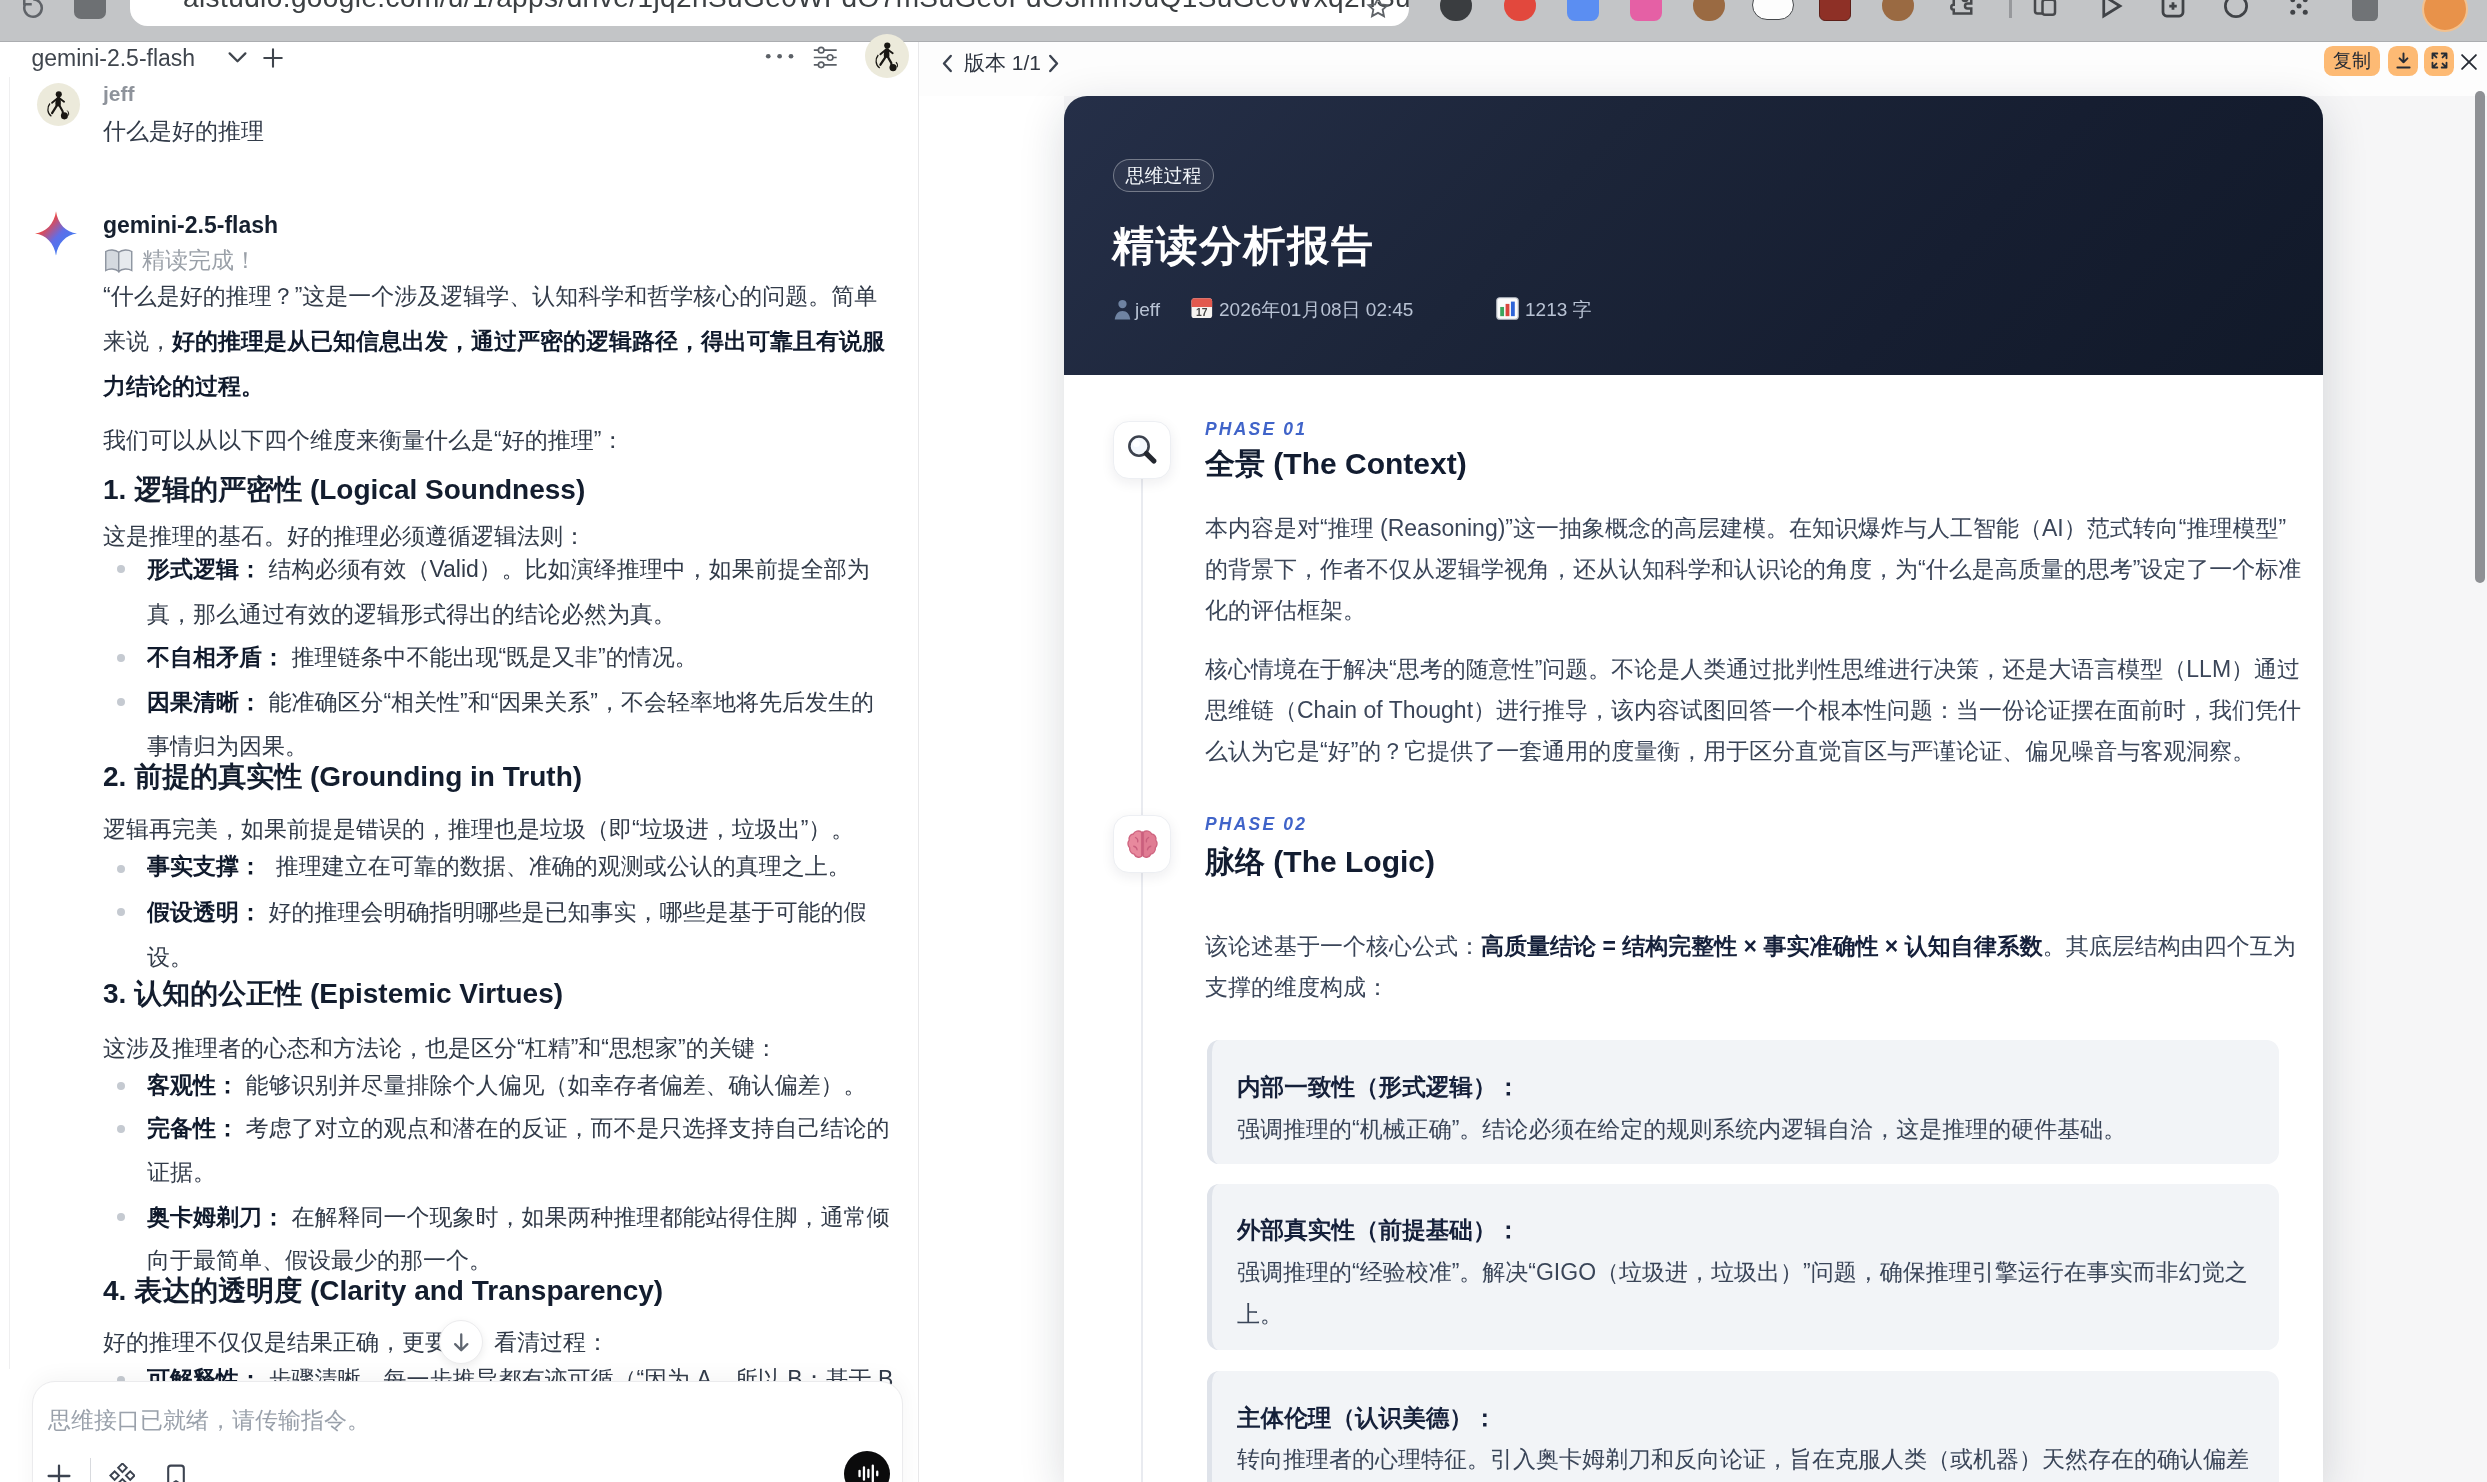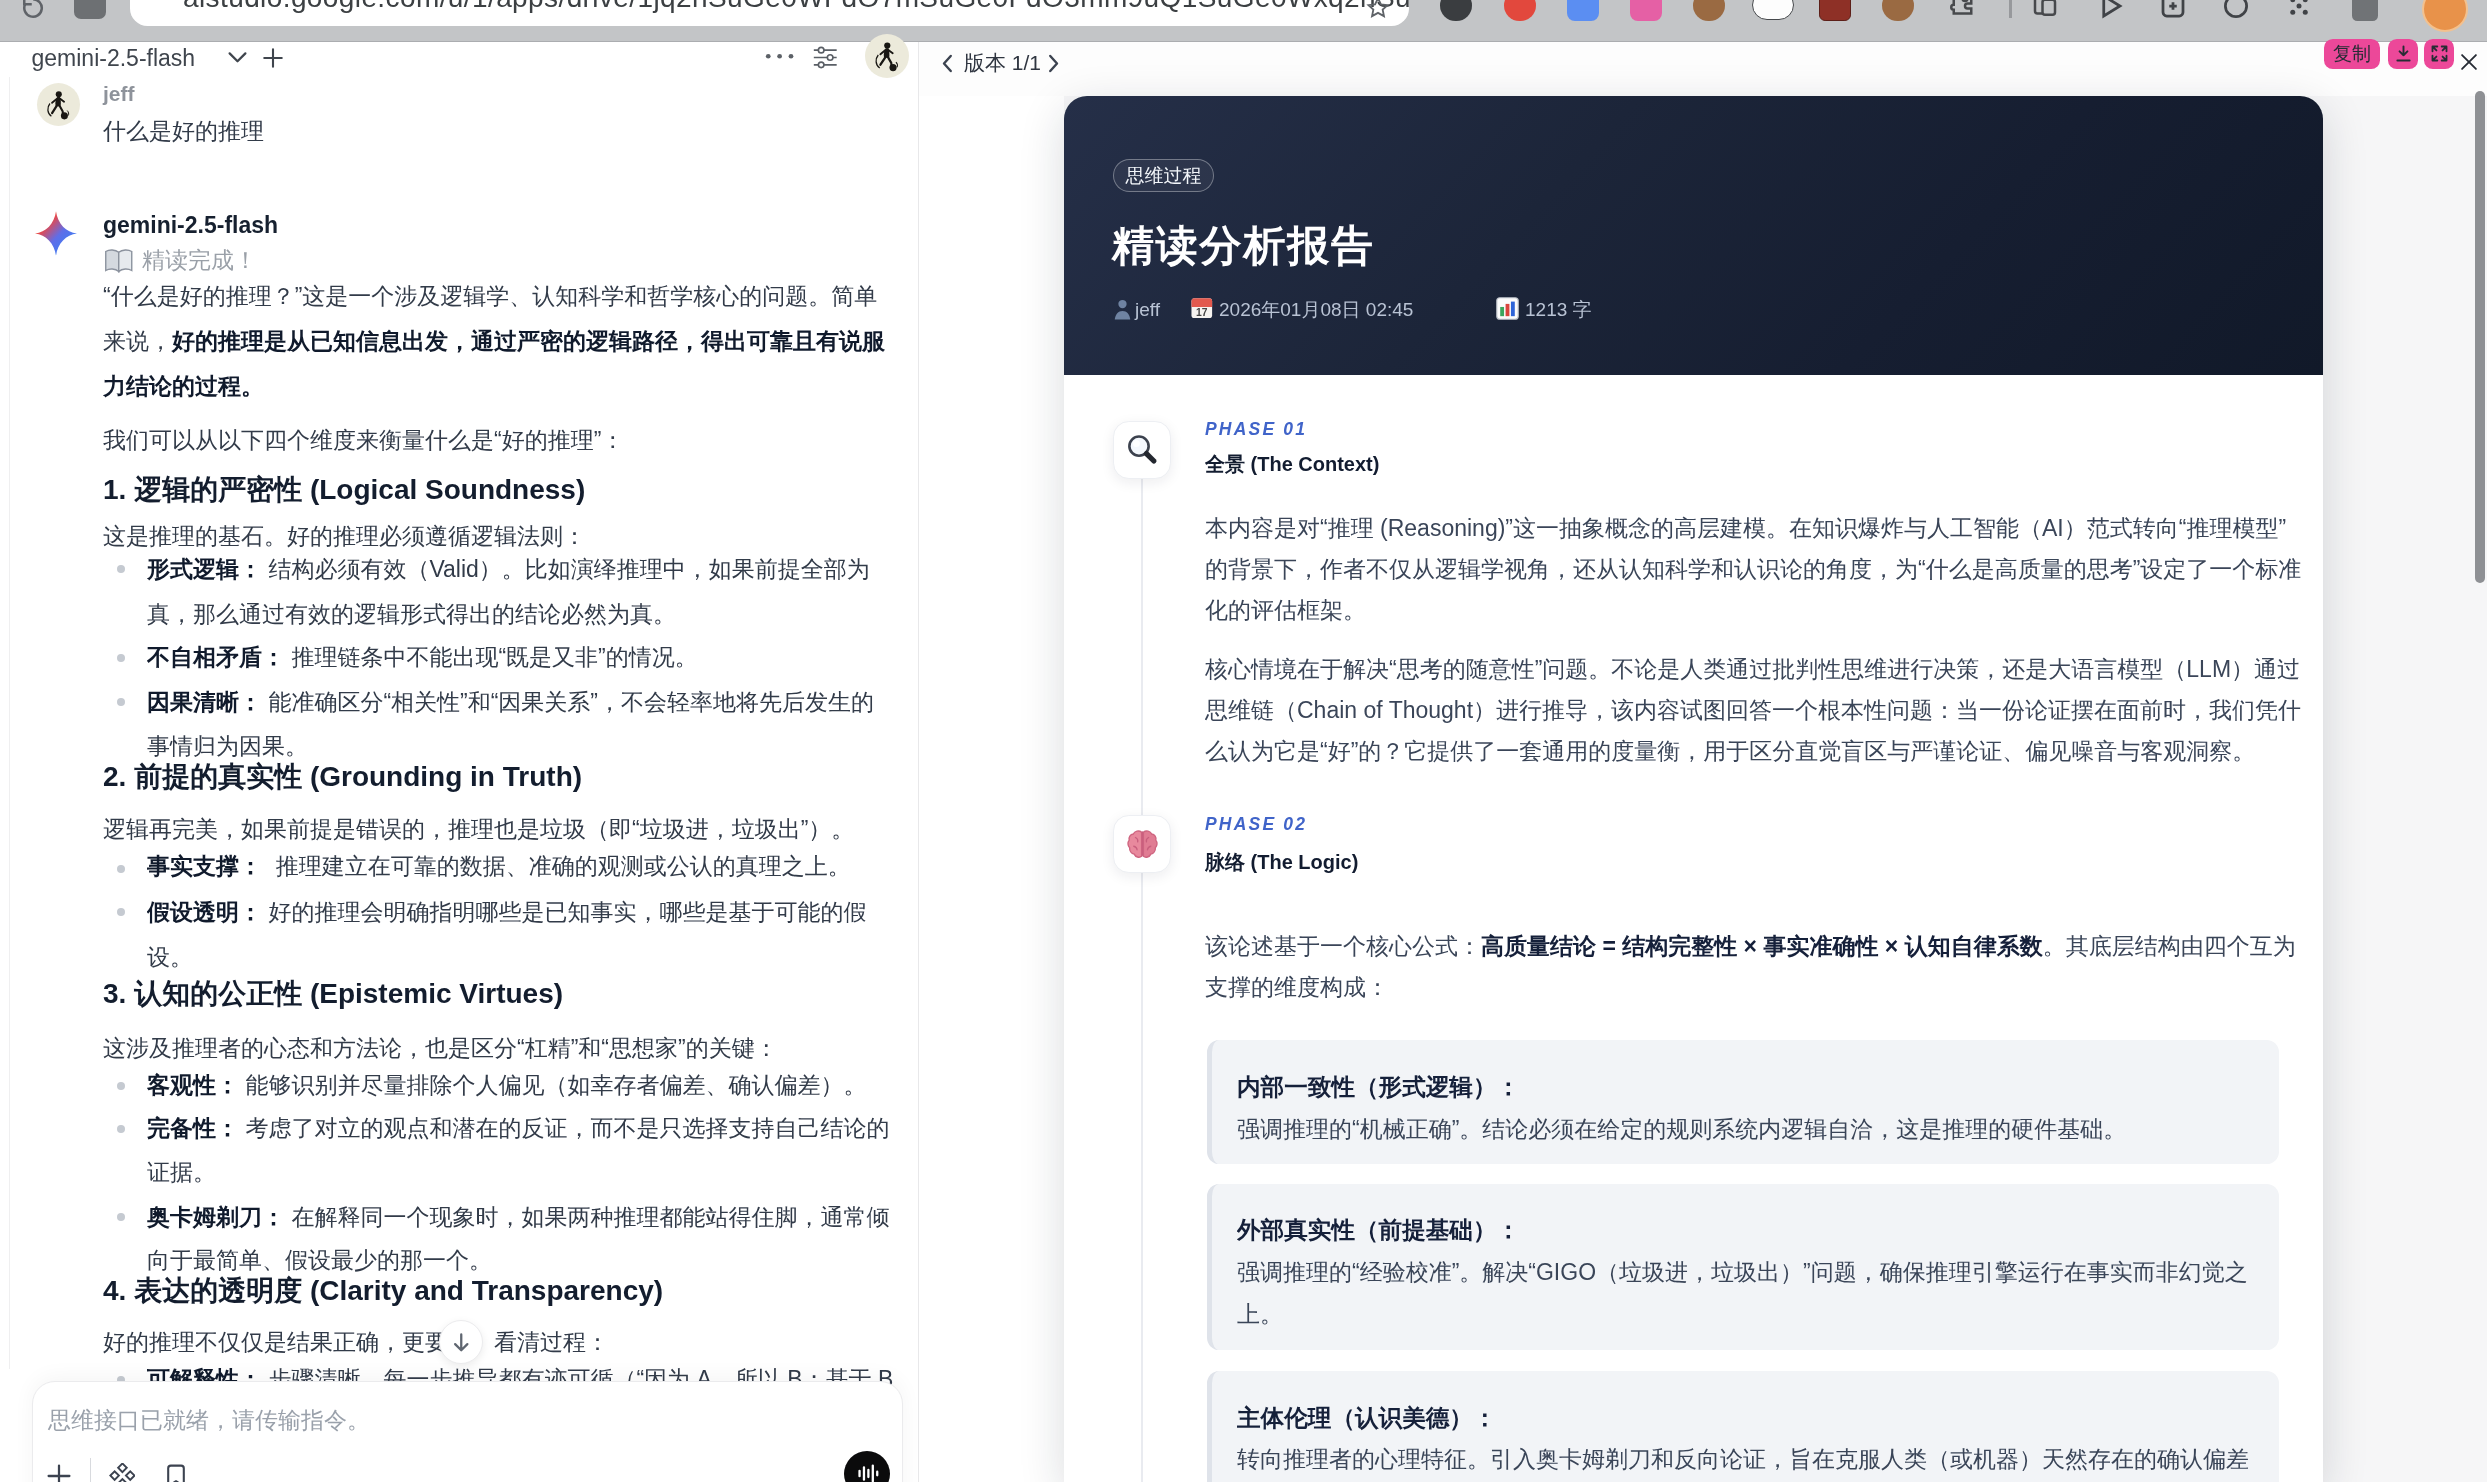--- a/index.html
+++ b/index.html
@@ -16,26 +16,26 @@
 
 .ltext { position:absolute; color:#323b49; font-size:23px; line-height:45px; white-space:nowrap; max-width:811px; overflow:hidden;}
 .ltext b { color:#101a2c; }
 .lh { position:absolute; color:#131d2e; font-weight:bold; font-size:28px; line-height:40px; white-space:nowrap; max-width:811px; overflow:hidden;}
 .dot { position:absolute; width:7.9px; height:7.9px; border-radius:50%; background:#c5cad1; }
 
 
 .rtext { position:absolute; color:#3a4558; font-size:23px; line-height:41px; white-space:nowrap; max-width:1118px; overflow:hidden;}
 .rtext b { color:#15203a; }
 .phase { position:absolute; color:#4064c9; font-weight:bold; font-size:17.5px; letter-spacing:2.2px; white-space:nowrap;font-style:italic;}
-.rh { position:absolute; color:#121c30; font-weight:bold; font-size:20px; line-height:42px; white-space:nowrap; max-width:1118px; overflow:hidden;}
+.rh { position:absolute; color:#121c30; font-weight:bold; font-size:30px; line-height:42px; white-space:nowrap; max-width:1118px; overflow:hidden;}
 .iconbox { position:absolute; left:1113px; width:58px; height:58px; background:#fff; border:0.9px solid #edeff3; border-radius:15.8px; box-shadow:0 3.5px 12.3px rgba(20,28,45,0.08); }
 .card { position:absolute; left:1207px; width:1072px; background:#f2f4f7; border-left:5.3px solid #dfe3ea; border-radius:12.3px; }
 .cardtitle { position:absolute; left:1237px; color:#15203a; font-weight:bold; font-size:23.6px; line-height:40px; white-space:nowrap; max-width:1015px; overflow:hidden;}
 .cardbody { position:absolute; left:1237px; color:#3a4558; font-size:23px; line-height:42px; white-space:nowrap; max-width:1015px; overflow:hidden;}
-.pill { position:absolute; top:39px; height:30px; background:#ec4899; border-radius:8.8px; }
+.pill { position:absolute; top:46px; height:30px; background:#fdba74; border-radius:8.8px; }
 </style>
 </head>
 <body>
 
 <div id="chrome">
   <svg class="abs" style="left:17.5px;top:-7px;" width="30" height="30" viewBox="0 0 24 24">
       <path d="M12 5a7 7 0 1 1-6.3 4" fill="none" stroke="#5f6368" stroke-width="2"></path>
       <path d="M5 3v6h6" fill="none" stroke="#5f6368" stroke-width="2"></path>
     </svg>
   <div class="abs" style="left:74px;top:-12.3px;width:31.5px;height:31.5px;border-radius:7px;background:#6d7073;"></div>

